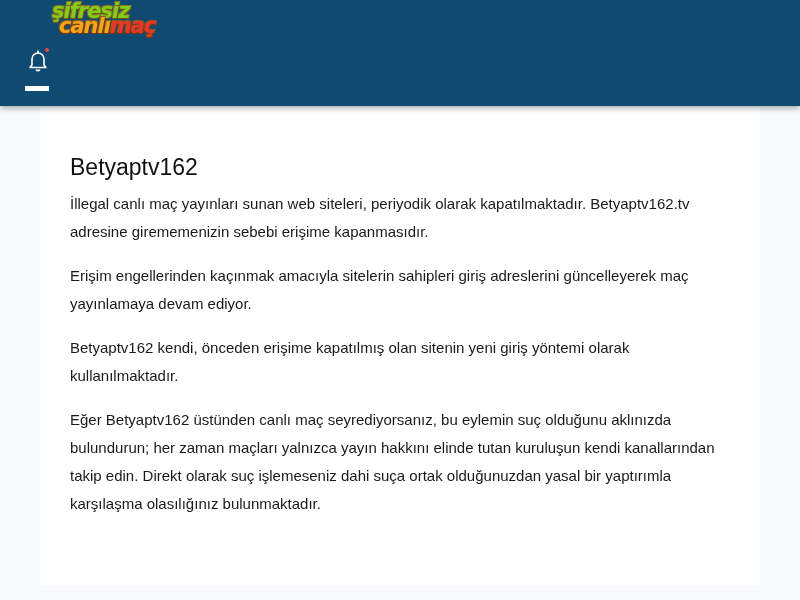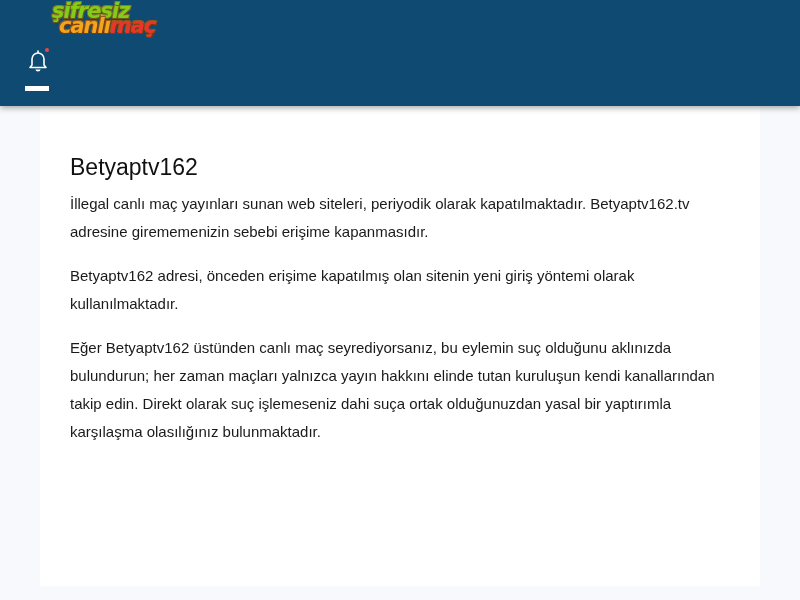--- a/index.html
+++ b/index.html
@@ -131,16 +131,17 @@
     <span class="dot"></span>
   </div>
 
   <div class="menu-bar"></div>
 </div>
 
 <div class="card">
   <div class="content">
     <h1 class="title">Betyaptv162</h1>
     <p class="para first">İllegal canlı maç yayınları sunan web siteleri, periyodik olarak kapatılmaktadır. Betyaptv162.tv adresine girememenizin sebebi erişime kapanmasıdır.</p>
-    <p class="para">Betyaptv162 adresi, önceden erişime kapatılmış olan sitenin yeni giriş yöntemi olarak kullanılmaktadır.</p>
+    <p class="para">Erişim engellerinden kaçınmak amacıyla sitelerin sahipleri giriş adreslerini güncelleyerek maç yayınlamaya devam ediyor.</p>
+    <p class="para">Betyaptv162 kendi, önceden erişime kapatılmış olan sitenin yeni giriş yöntemi olarak kullanılmaktadır.</p>
     <p class="para">Eğer Betyaptv162 üstünden canlı maç seyrediyorsanız, bu eylemin suç olduğunu aklınızda bulundurun; her zaman maçları yalnızca yayın hakkını elinde tutan kuruluşun kendi kanallarından takip edin. Direkt olarak suç işlemeseniz dahi suça ortak olduğunuzdan yasal bir yaptırımla karşılaşma olasılığınız bulunmaktadır.</p>
   </div>
 </div>
 
 </body></html>

